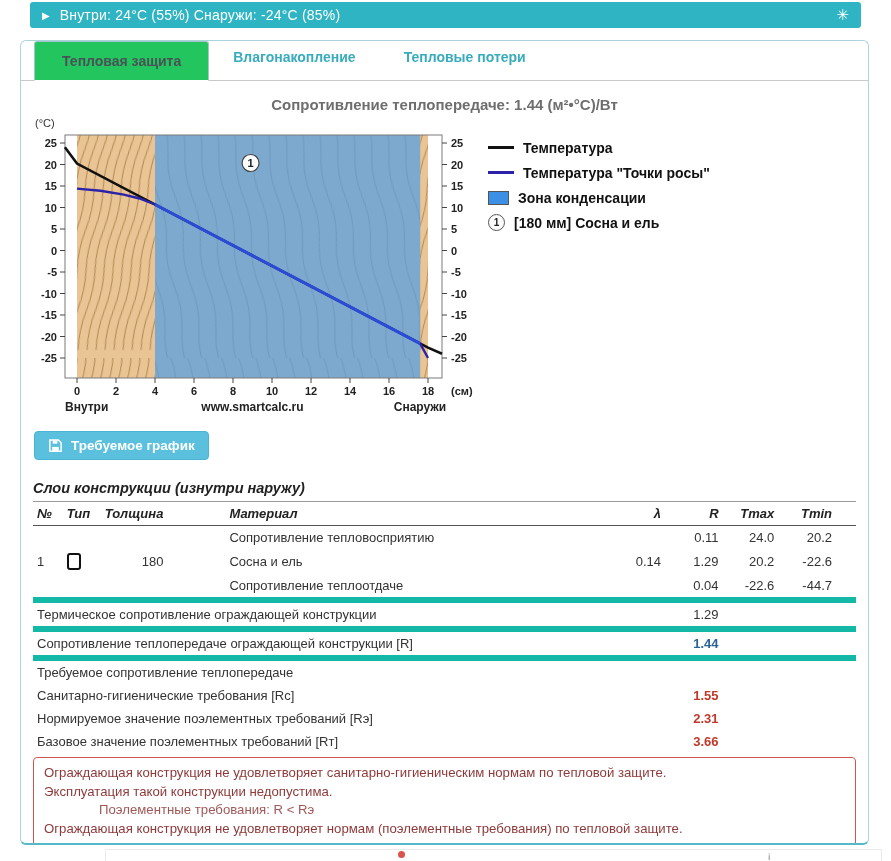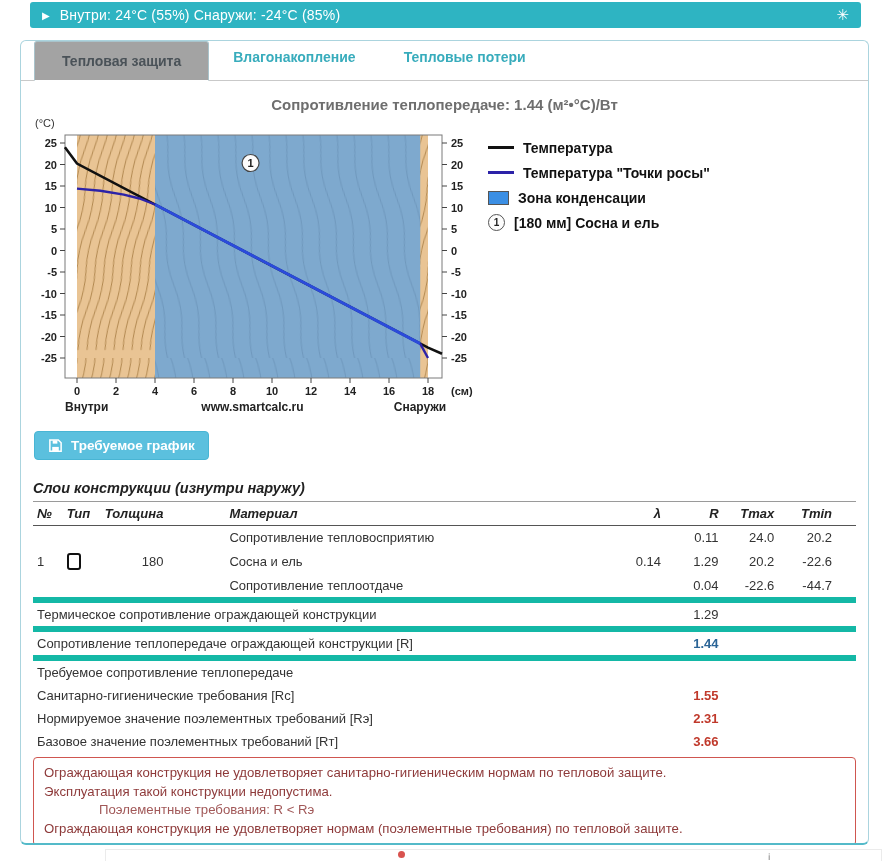--- a/index.html
+++ b/index.html
@@ -21,21 +21,21 @@
   .panel{
     position:absolute;left:20px;top:40px;width:849px;height:805px;
     background:#fff;border:1px solid #abd4de;border-bottom:2px solid #54bac9;
     border-radius:6px;box-sizing:border-box;overflow:hidden;
     padding:0 12px;
   }
   
   .tabs{display:flex;align-items:flex-end;height:39px;border-bottom:1px solid #c9c9c9;margin:0 -12px;padding-left:13px;}
   .tab{font-weight:bold;font-size:14px;line-height:38px;white-space:nowrap;}
   .tab.active{
-    background:#a3a3a3;border:1px solid #a9c3cb;border-bottom:1px solid #fff;
+    background:#22c55e;border:1px solid #a9c3cb;border-bottom:1px solid #fff;
     margin-bottom:-1px;height:38px;padding:0 27px;border-radius:3px 3px 0 0;color:#4a5258;
   }
   .tab.link{color:#38acbc;padding:4px 24px;cursor:pointer;text-decoration:none;}
   
   .chart-title{margin:15px 0 0;text-align:center;font-size:15px;font-weight:bold;color:#6e6e6e;}
   .chart-wrap{position:relative;height:300px;margin-top:2px;}
   .chart-wrap svg text{font-family:"Liberation Sans",sans-serif;}
   .tick{font-size:11px;font-weight:bold;fill:#222;}
   .unit{font-size:11px;fill:#333;}
   .floor{font-size:12px;font-weight:bold;fill:#222;}

